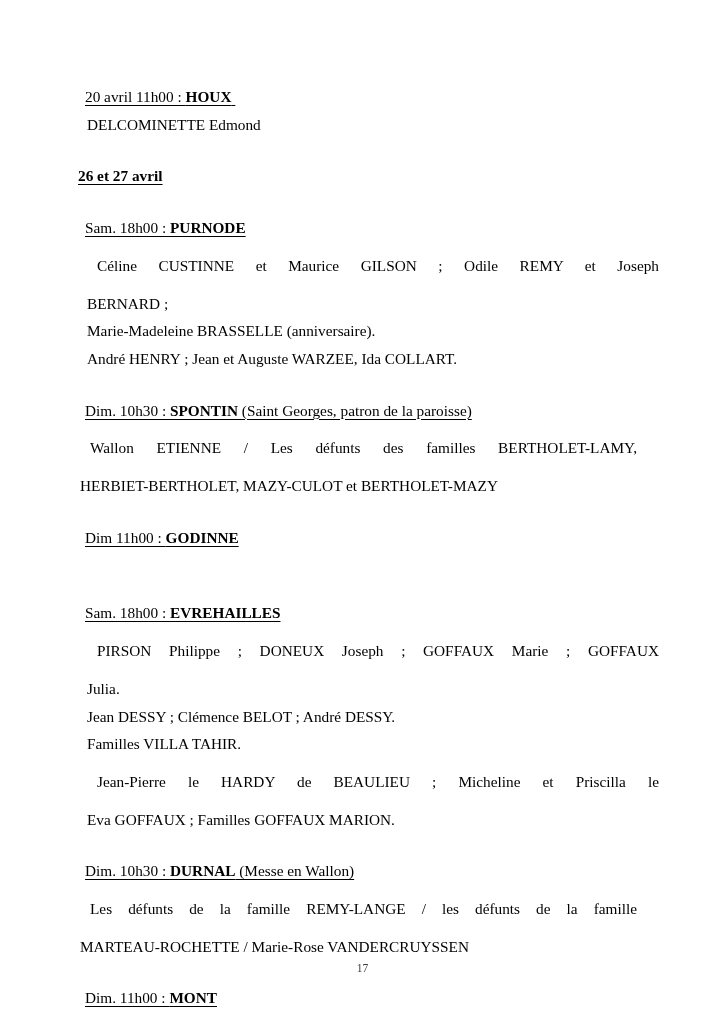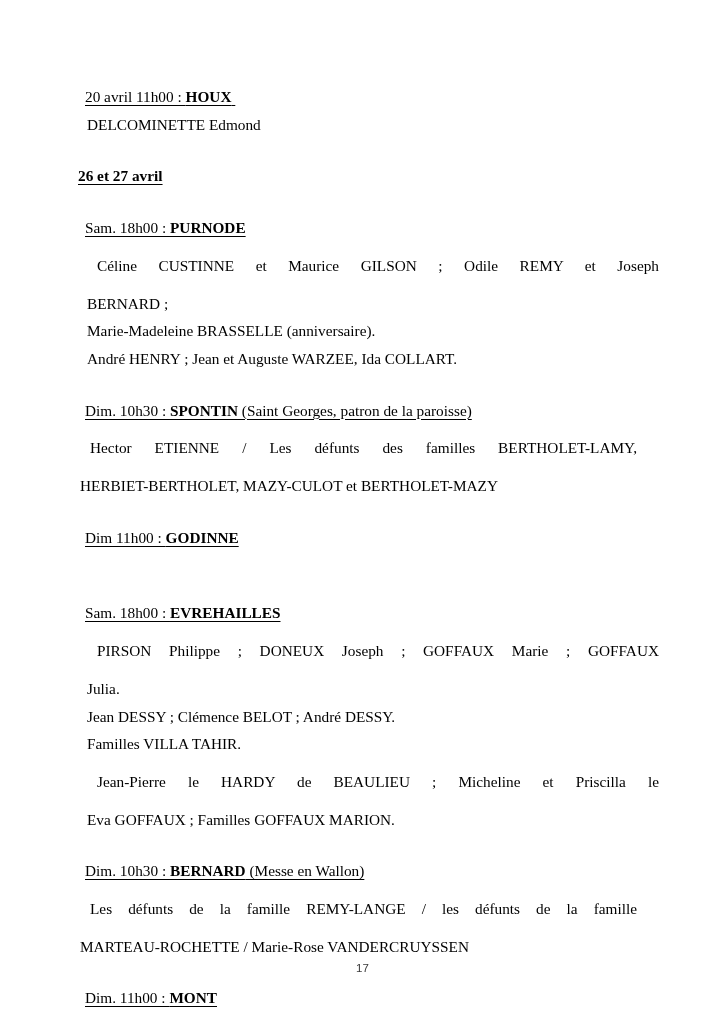--- a/index.html
+++ b/index.html
@@ -84,21 +84,21 @@
   .gap-md { height: 24px; }
   .gap-lg { height: 26px; }
 
   
   .footer {
     position: absolute;
     left: 0;
     top: 962px;
     width: 725px;
     text-align: center;
-    font-family: Liberation Sans, sans-serif;
+    font-family: Liberation Serif, serif;
     font-size: 11.5px;
     color: #3a3a3a;
   }
 </style>
 </head>
 <body>
 
 <div class="page">
   <div class="content">
 
@@ -118,21 +118,21 @@
       <div class="para indent stretch">Céline CUSTINNE et Maurice GILSON ; Odile REMY et Joseph</div>
       <div class="line indent">BERNARD ;</div>
       <div class="line indent">Marie-Madeleine BRASSELLE (anniversaire).</div>
       <div class="line indent">André HENRY ; Jean et Auguste WARZEE, Ida COLLART.</div>
     </div>
 
     <div class="gap-md"></div>
 
     <div>
       <div class="svc-head"><span class="u"><span>Dim. 10h30 : </span><span class="loc">SPONTIN</span><span> (Saint Georges, patron de la paroisse)</span></span></div>
-      <div class="para stretch">Hector ETIENNE / Les défunts des familles BERTHOLET-LAMY,</div>
+      <div class="para stretch">Wallon ETIENNE / Les défunts des familles BERTHOLET-LAMY,</div>
       <div class="line">HERBIET-BERTHOLET, MAZY-CULOT et BERTHOLET-MAZY</div>
     </div>
 
     <div class="gap-md"></div>
 
     <div>
       <div class="svc-head"><span class="u"><span>Dim 11h00 : </span><span class="loc">GODINNE</span></span></div>
     </div>
 
     <div class="gap-md"></div>
@@ -146,21 +146,21 @@
       <div class="line indent">Julia.</div>
       <div class="line indent">Jean DESSY ; Clémence BELOT ; André DESSY.</div>
       <div class="line indent">Familles VILLA TAHIR.</div>
       <div class="para indent stretch">Jean-Pierre le HARDY de BEAULIEU ; Micheline et Priscilla le</div>
       <div class="line indent">Eva GOFFAUX ; Familles GOFFAUX MARION.</div>
     </div>
 
     <div class="gap-md"></div>
 
     <div>
-      <div class="svc-head"><span class="u"><span>Dim. 10h30 : </span><span class="loc">BERNARD</span><span> (Messe en Wallon)</span></span></div>
+      <div class="svc-head"><span class="u"><span>Dim. 10h30 : </span><span class="loc">DURNAL</span><span> (Messe en Wallon)</span></span></div>
       <div class="para stretch">Les défunts de la famille REMY-LANGE / les défunts de la famille</div>
       <div class="line">MARTEAU-ROCHETTE / Marie-Rose VANDERCRUYSSEN</div>
     </div>
 
     <div class="gap-md"></div>
 
     <div>
       <div class="svc-head"><span class="u"><span>Dim. 11h00 : </span><span class="loc">MONT</span></span></div>
     </div>
 

